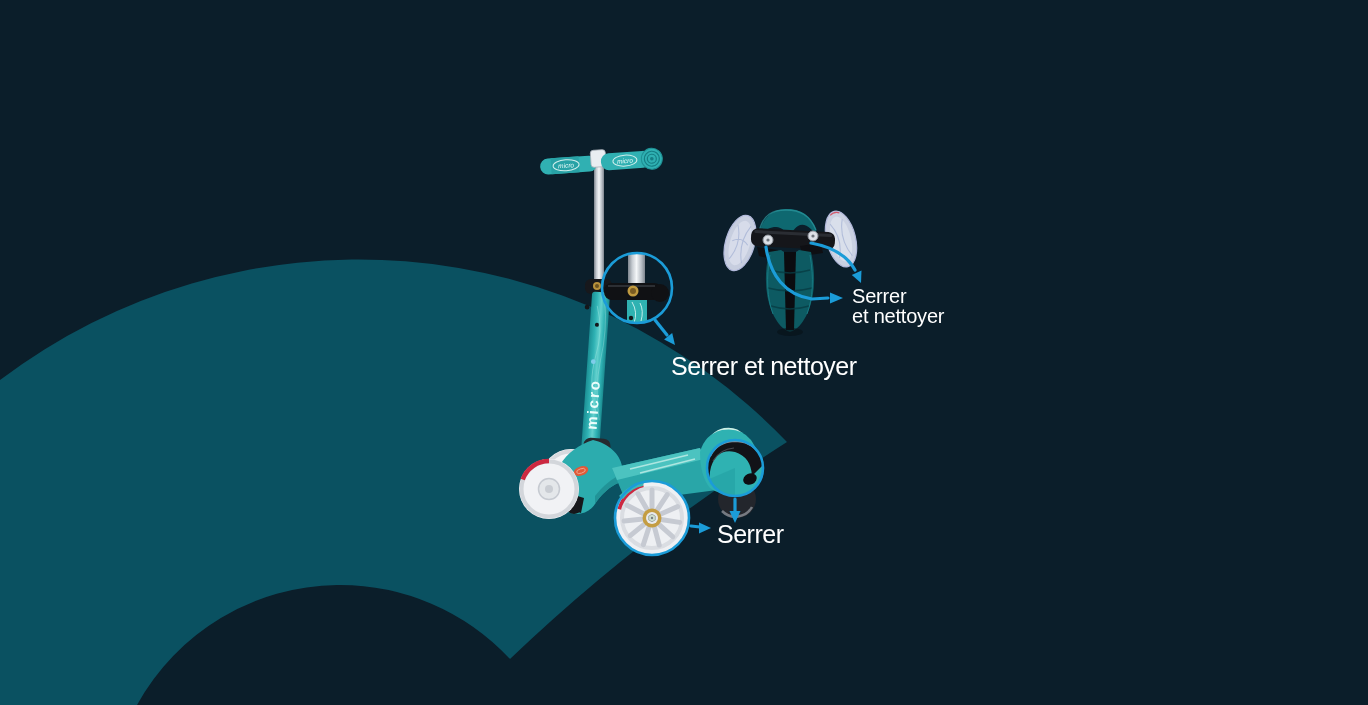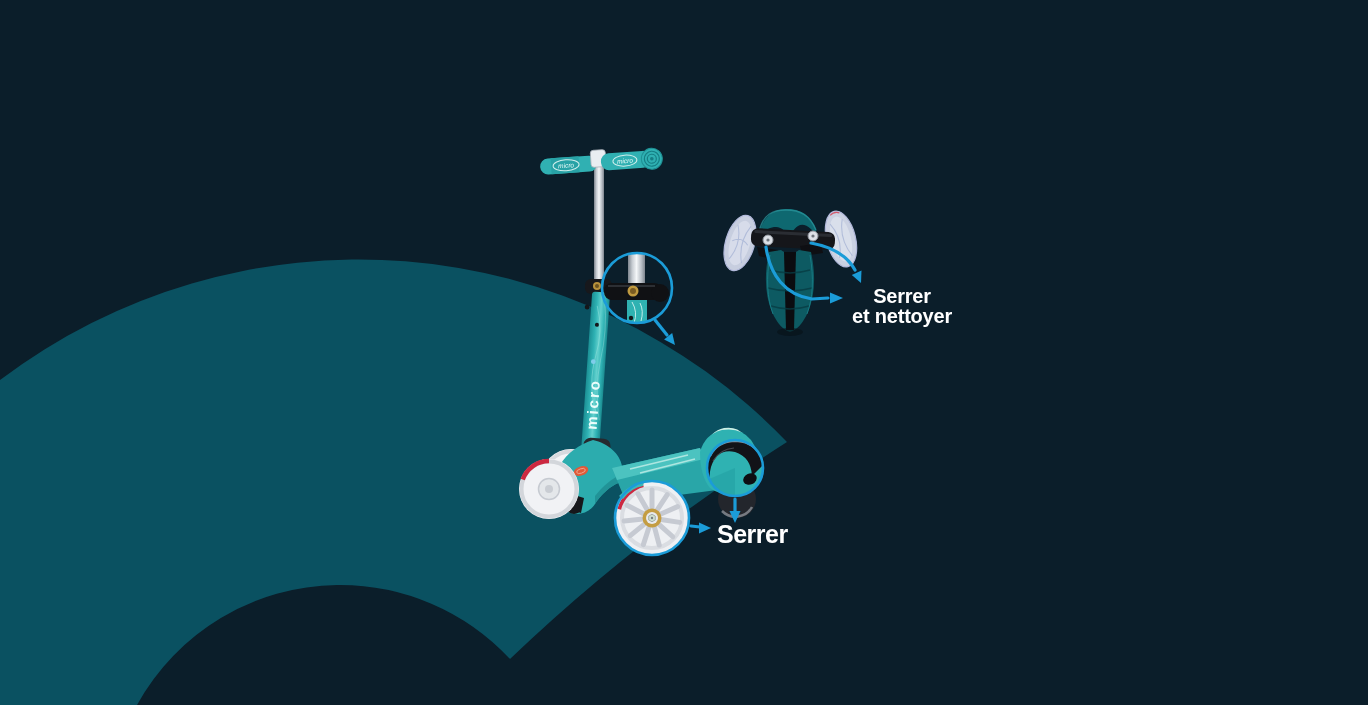--- a/index.html
+++ b/index.html
@@ -7,24 +7,23 @@
     position:relative;
     width:1368px;height:705px;
     background:#0B1E2A;
     overflow:hidden;
     font-family:"Liberation Sans",sans-serif;
   }
   .stage svg{position:absolute;left:0;top:0;}
   .label{
     position:absolute;
     color:#FFFFFF;
-    font-weight:bold;
+    font-weight:normal;
     white-space:nowrap;
     z-index:5;
-    text-align:center;
   }
   .label-clamp{left:671px;top:352px;font-size:25px;letter-spacing:-0.5px;}
   .label-axle{left:852px;top:286px;font-size:20px;line-height:20px;letter-spacing:-0.2px;}
   .label-wheel{left:717px;top:520px;font-size:25px;letter-spacing:-0.5px;}
 </style>
 </head>
 <body>
 
 <div class="stage">
 
@@ -251,19 +250,20 @@
     <circle cx="652" cy="518" r="1.2" fill="#777c82"></circle>
     <circle cx="652" cy="518" r="37" fill="none" stroke="#1B9CD8" stroke-width="2.6"></circle>
   </g>
 
   <g>
     <path d="M 691,526 L 700,527" stroke="#1B9CD8" stroke-width="3.2" stroke-linecap="round"></path>
     <polygon points="711,528 699,522.5 699,533.5" fill="#1B9CD8"></polygon>
   </g>
 </svg>
 
+  <div class="label label-clamp">Serrer et nettoyer</div>
   <div class="label label-axle">
     <div>Serrer</div>
     <div>et nettoyer</div>
   </div>
   <div class="label label-wheel">Serrer</div>
 
 </div>
 
 </body></html>

